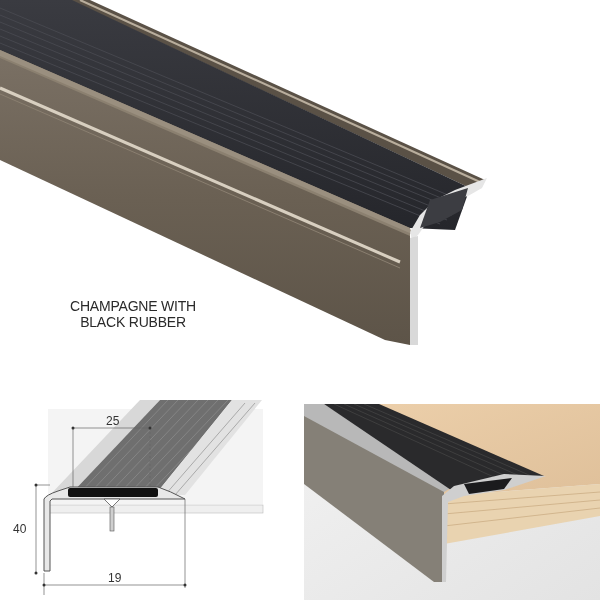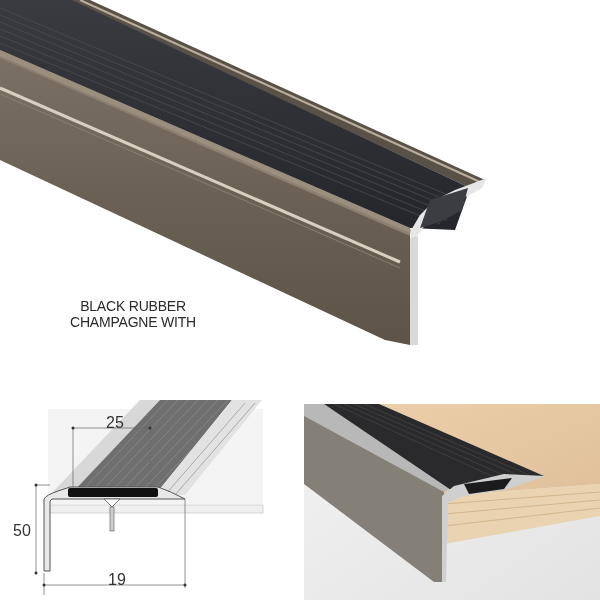--- a/index.html
+++ b/index.html
@@ -3,21 +3,21 @@
   <meta charset="utf-8">
   <style>
     html, body { margin: 0; padding: 0; background: #ffffff; }
     body { width: 600px; height: 600px; position: relative; overflow: hidden; font-family: "Liberation Sans", sans-serif; }
     .abs { position: absolute; }
     #hero { left: 0; top: 0; width: 600px; height: 350px; }
     #caption { left: 58px; top: 298px; width: 150px; text-align: center; color: #2a2a2a; font-size: 14px; line-height: 16px; letter-spacing: -0.2px; }
     #caption div { white-space: nowrap; }
     #diagram { left: 0; top: 395px; width: 290px; height: 205px; }
     #photo { left: 304px; top: 404px; width: 296px; height: 196px; }
-    .dim-label { position: absolute; font-size: 16px; color: #333; font-family: "Liberation Sans", sans-serif; }
+    .dim-label { position: absolute; font-size: 12px; color: #333; font-family: "Liberation Sans", sans-serif; }
   </style>
 </head>
 <body>
 
 <svg id="hero" class="abs" viewBox="0 0 600 350" xmlns="http://www.w3.org/2000/svg">
   <defs>
     <linearGradient id="faceGrad" x1="0" y1="0" x2="0" y2="1">
       <stop offset="0" stop-color="#7a7064"></stop>
       <stop offset="0.5" stop-color="#6a6053"></stop>
       <stop offset="1" stop-color="#5d5448"></stop>
@@ -50,22 +50,22 @@
   </g>
 
   <polygon points="0,50 410,228 412,234 0,56" fill="#9a8f7f"></polygon>
 
   <polygon points="455,190 487,178 482,188 468,196 440,205 430,218 418,235 412,240 410,232 420,215 435,200" fill="#e6e6e6"></polygon>
   <polygon points="430,200 468,188 462,210 440,222 420,228" fill="#3c3d42"></polygon>
   <polygon points="410,238 418,236 418,345 410,345" fill="#d9d9d9"></polygon>
 </svg>
 
 <div id="caption" class="abs">
+  <div>CHAMPAGNE WITH</div>
   <div>BLACK RUBBER</div>
-  <div>CHAMPAGNE WITH</div>
 </div>
 
 <div id="diagram" class="abs">
   <svg width="290" height="205" viewBox="0 0 290 205" xmlns="http://www.w3.org/2000/svg">
 
     <rect x="0" y="0" width="290" height="205" fill="#ffffff"></rect>
     <rect x="48" y="14" width="215" height="95" fill="#f4f4f4"></rect>
 
     <polygon points="50,100 140,5 160,5 70,100" fill="#d8d8d8"></polygon>
     <polygon points="70,100 160,5 232,5 155,100" fill="#6f6f6f"></polygon>
@@ -104,21 +104,21 @@
     <g fill="#333">
       <circle cx="73" cy="33" r="1.5"></circle>
         <circle cx="150" cy="33" r="1.5"></circle>
       <circle cx="36" cy="90" r="1.5"></circle>
         <circle cx="36" cy="178" r="1.5"></circle>
       <circle cx="44" cy="190" r="1.5"></circle>
         <circle cx="185" cy="190" r="1.5"></circle>
     </g>
   </svg>
   <span class="dim-label" style="left:106px; top:19px;">25</span>
-  <span class="dim-label" style="left:13px; top:127px;">50</span>
+  <span class="dim-label" style="left:13px; top:127px;">40</span>
   <span class="dim-label" style="left:108px; top:176px;">19</span>
 </div>
 
 <svg id="photo" class="abs" viewBox="0 0 296 196" xmlns="http://www.w3.org/2000/svg">
   <defs>
     <linearGradient id="woodGrad" x1="0" y1="0" x2="1" y2="1">
       <stop offset="0" stop-color="#eccfaa"></stop>
       <stop offset="1" stop-color="#dfc09a"></stop>
     </linearGradient>
     <linearGradient id="wallGrad" x1="0" y1="0" x2="1" y2="1">

